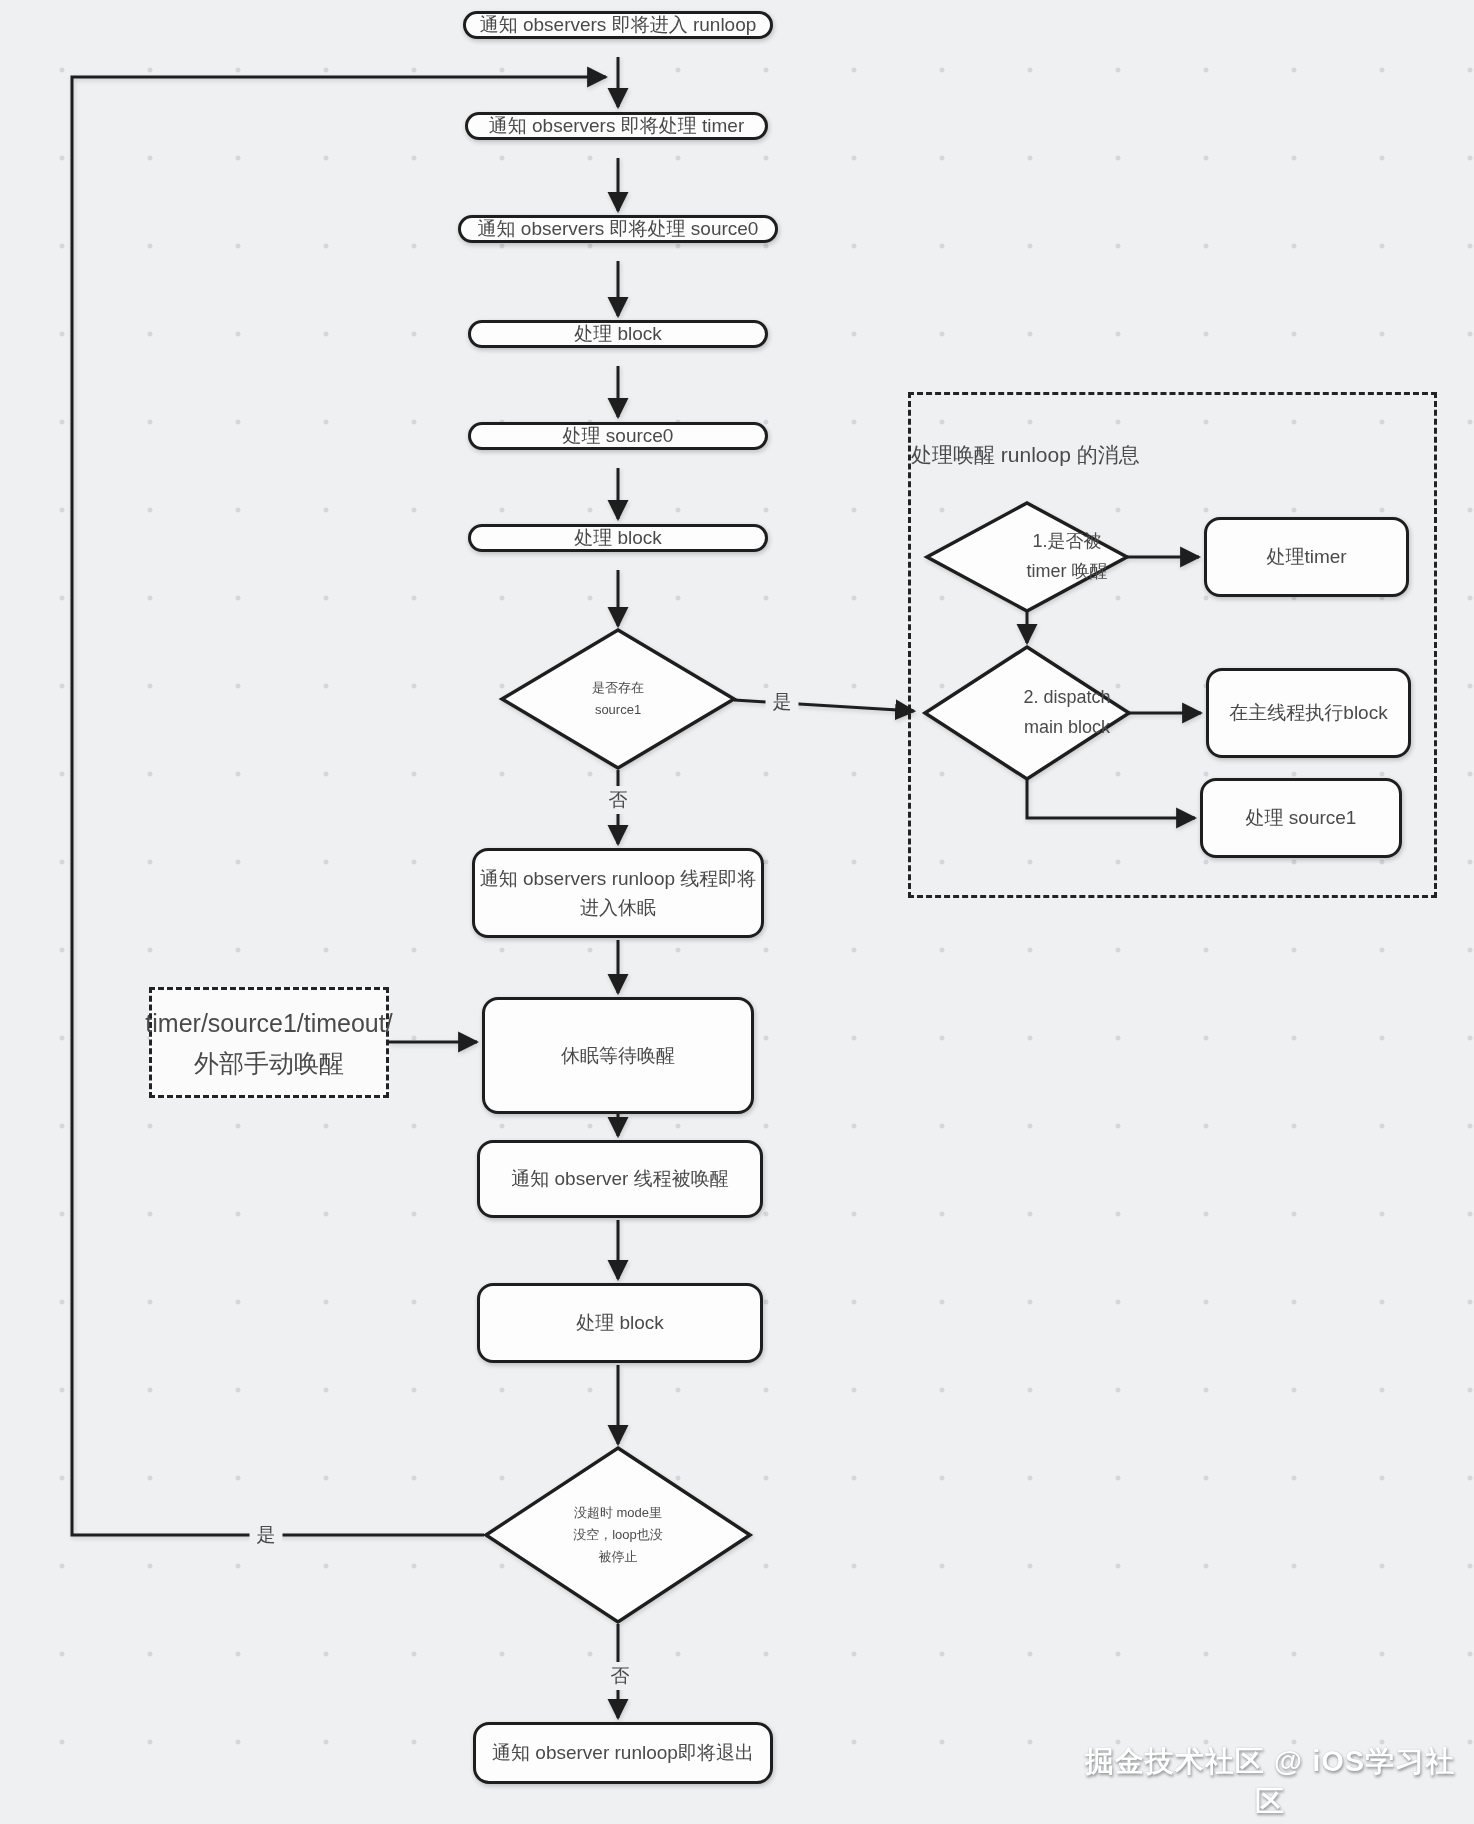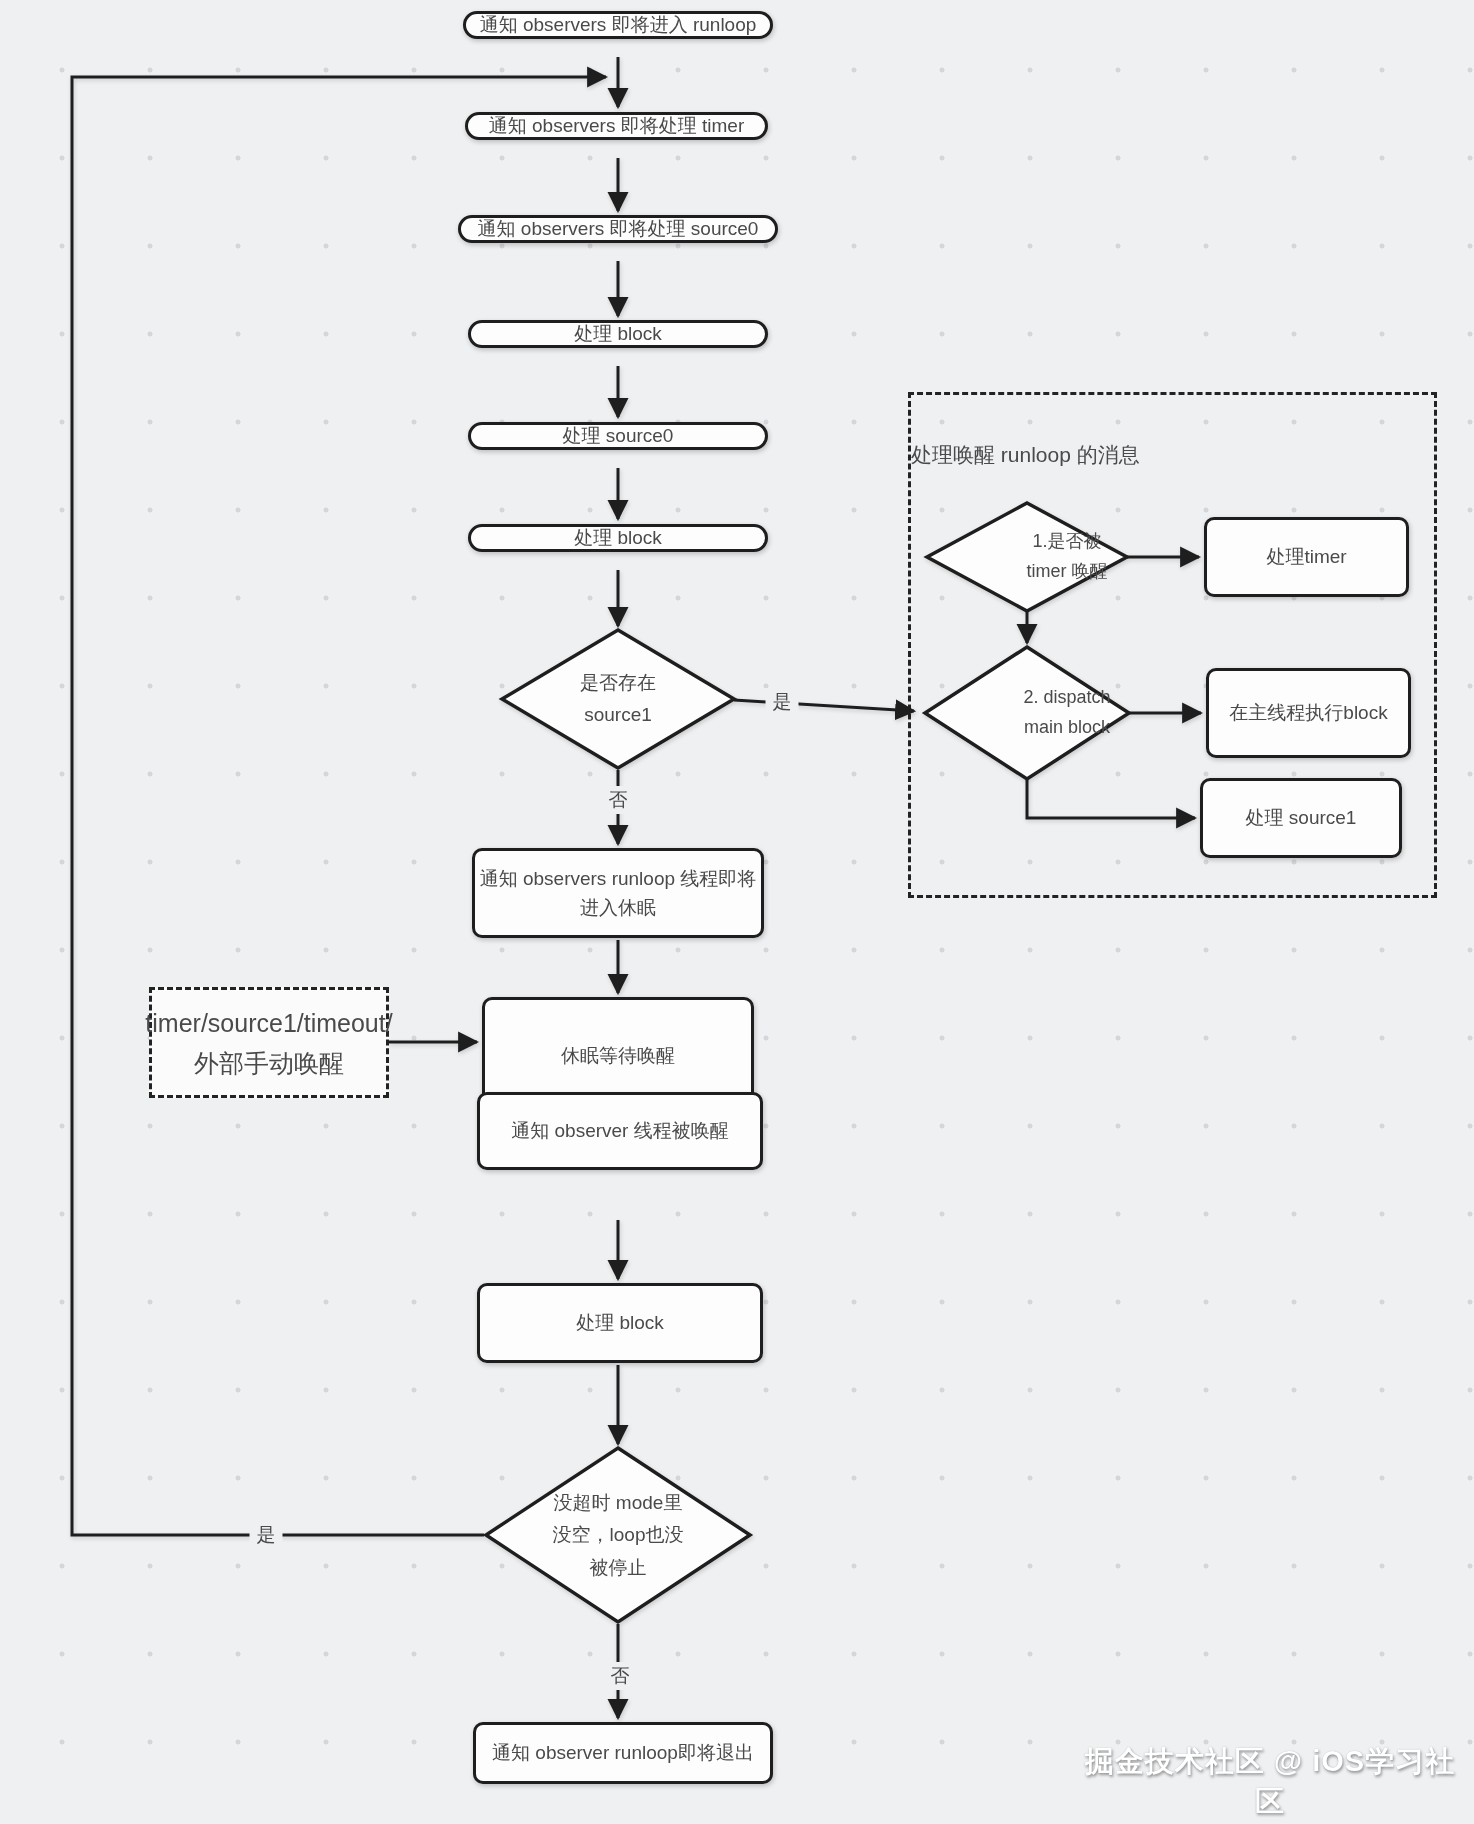--- a/index.html
+++ b/index.html
@@ -15,23 +15,23 @@
   .gtitle{margin-top:46px;text-align:left;font-size:21px;color:#4a4a4b;}
   .gbox.sources{display:flex;align-items:center;justify-content:center;text-align:center;
     font-size:25px;line-height:1.6;white-space:pre-line;background:#fbfbfc;}
   svg.wires{position:absolute;left:0;top:0;z-index:1;pointer-events:none;
     filter:drop-shadow(1px 2px 2px rgba(0,0,0,0.16));}
   .node{position:absolute;box-sizing:border-box;background:#fdfdfd;border:3.5px solid #1e1e1e;
     display:flex;align-items:center;justify-content:center;text-align:center;
     font-size:19px;line-height:1.55;white-space:pre-line;z-index:2;
     box-shadow:1px 2px 5px rgba(0,0,0,0.22);}
   .pill{border-radius:23px;height:28px;}
-  .box{border-radius:10px;}
+  .box{border-radius:16px;}
   .dlabel{position:absolute;transform:translate(-50%,-50%);text-align:center;z-index:2;
-    font-size:19px;line-height:1.7;white-space:pre-line;color:#4a4a4b;}
+    font-size:13px;line-height:1.7;white-space:pre-line;color:#4a4a4b;}
   .dlabel.small{font-size:18px;line-height:1.65;margin-left:40px;}
   .elabel{position:absolute;transform:translate(-50%,-50%);z-index:3;background:#eef0f2;
     padding:1px 7px;font-size:19px;color:#4a4a4b;}
   .watermark{position:absolute;left:1080px;top:1742px;width:380px;text-align:center;z-index:3;
     font-size:29px;font-weight:600;letter-spacing:1px;color:#ffffff;
     text-shadow:1px 2px 3px rgba(0,0,0,0.38),0 0 1px rgba(0,0,0,0.25);}
 </style>
 </head>
 <body>
 
@@ -85,21 +85,21 @@
   <div class="node pill" style="left:468px;top:320px;width:300px;"><span>处理 block</span></div>
   <div class="node pill" style="left:468px;top:422px;width:300px;"><span>处理 source0</span></div>
   <div class="node pill" style="left:468px;top:524px;width:300px;"><span>处理 block</span></div>
 
   <div class="dlabel" style="left:618px;top:699px;">是否存在
 source1</div>
 
   <div class="node box" style="left:472px;top:848px;width:292px;height:90px;"><span>通知 observers runloop 线程即将
 进入休眠</span></div>
   <div class="node box" style="left:482px;top:997px;width:272px;height:117px;"><span>休眠等待唤醒</span></div>
-  <div class="node box" style="left:477px;top:1092px;width:286px;height:78px;"><span>通知 observer 线程被唤醒</span></div>
+  <div class="node box" style="left:477px;top:1140px;width:286px;height:78px;"><span>通知 observer 线程被唤醒</span></div>
   <div class="node box" style="left:477px;top:1283px;width:286px;height:80px;"><span>处理 block</span></div>
 
   <div class="dlabel" style="left:618px;top:1535px;">没超时 mode里
 没空，loop也没
 被停止</div>
 
   <div class="node box" style="left:473px;top:1722px;width:300px;height:62px;"><span>通知 observer runloop即将退出</span></div>
 
   <div class="dlabel small" style="left:1027px;top:557px;">1.是否被
 timer 唤醒</div>

